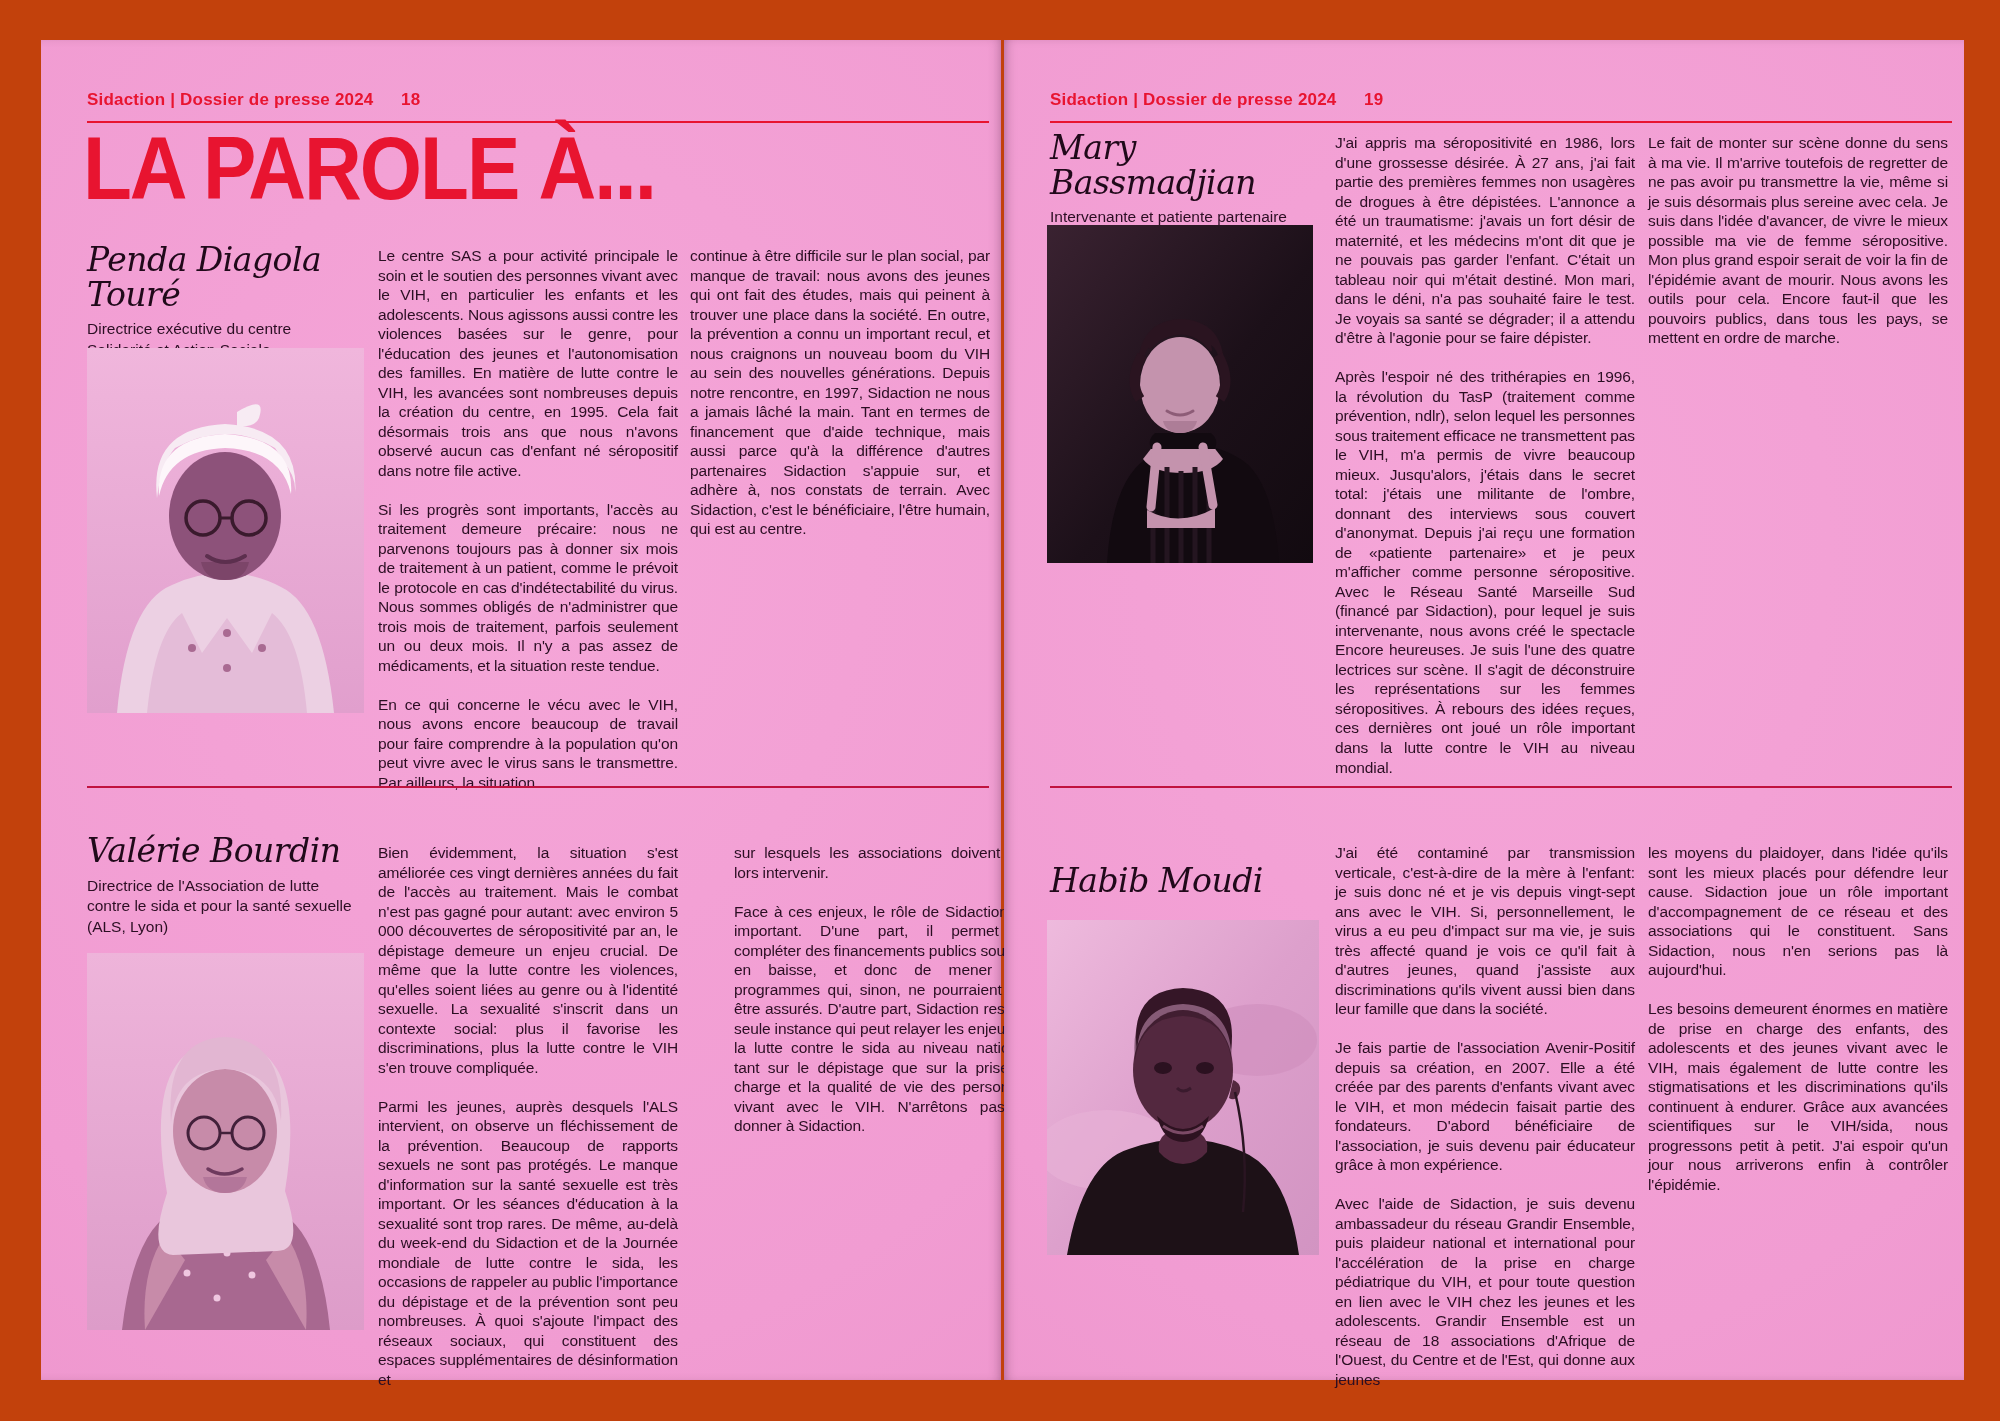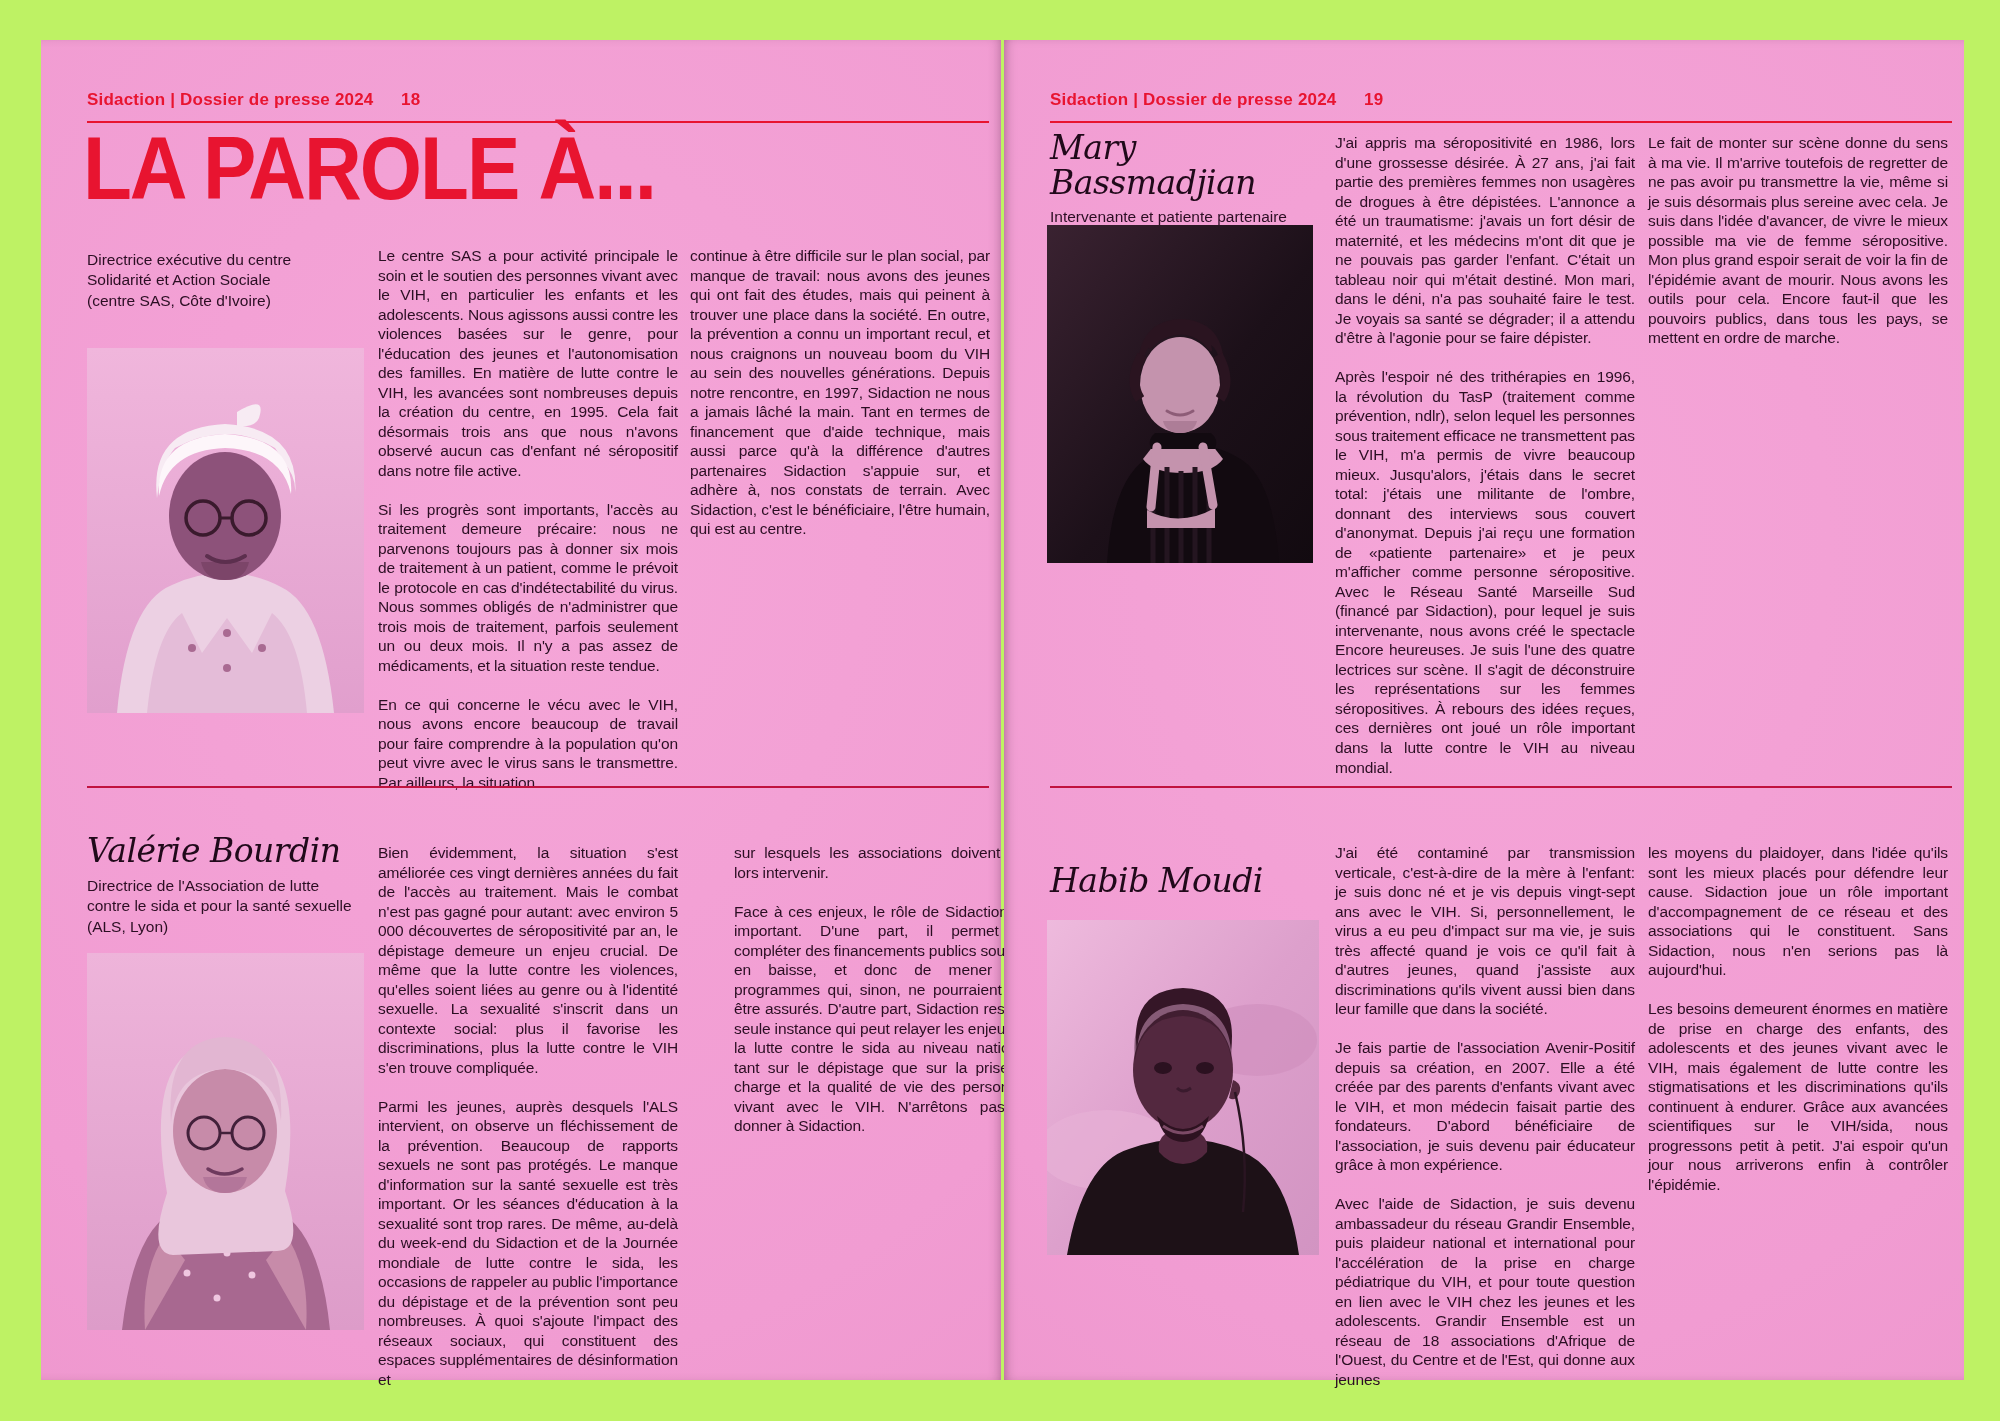--- a/index.html
+++ b/index.html
@@ -1,16 +1,16 @@
 <!DOCTYPE html>
 <html lang="fr"><head>
 <meta charset="utf-8">
 <style>
   html,body{margin:0;padding:0;background:#000;}
-  .canvas{position:relative;width:2000px;height:1421px;background:#bef264;overflow:hidden;
+  .canvas{position:relative;width:2000px;height:1421px;background:#c2410c;overflow:hidden;
           font-family:"Liberation Sans",sans-serif;}
   .page{position:absolute;top:40px;height:1340px;width:960px;
         background:radial-gradient(130% 110% at 50% 38%, #f5a6d8 0%, #f19cd2 55%, #ea8fc8 100%);}
   .page.left{left:41px;}
   .page.right{left:1004px;box-shadow:inset 6px 0 14px -8px rgba(40,0,25,.55);}
   .page.left{box-shadow:inset -6px 0 14px -8px rgba(40,0,25,.45);}
 
   .pg-header{position:absolute;top:50px;left:46px;right:46px;color:#e81430;
              font-weight:bold;font-size:17px;letter-spacing:.2px;}
   .pg-num{position:absolute;left:314px;top:0;}
@@ -44,20 +44,21 @@
   <section class="page left">
     <div class="pg-header">
       <span>Sidaction | Dossier de presse 2024</span>
       <span class="pg-num">18</span>
     </div>
     <div class="pg-rule"></div>
 
     <h1 class="big-title">LA PAROLE À...</h1>
 
     <div class="sec-info" style="top:203px;">
+      <h2 class="sec-name">Penda Diagola Touré</h2>
       <p class="sec-role">Directrice exécutive du centre
 Solidarité et Action Sociale
 (centre SAS, Côte d'Ivoire)</p>
     </div>
     <figure class="photo" style="left:46px;top:308px;width:277px;height:365px;">
       <svg width="277" height="365" viewBox="0 0 277 365" xmlns="http://www.w3.org/2000/svg">
         <defs>
             <linearGradient id="pbg" x1="0" y1="0" x2="0" y2="1">
           <stop offset="0" stop-color="#f0b6dc"></stop>
               <stop offset="1" stop-color="#e19fcd"></stop>

